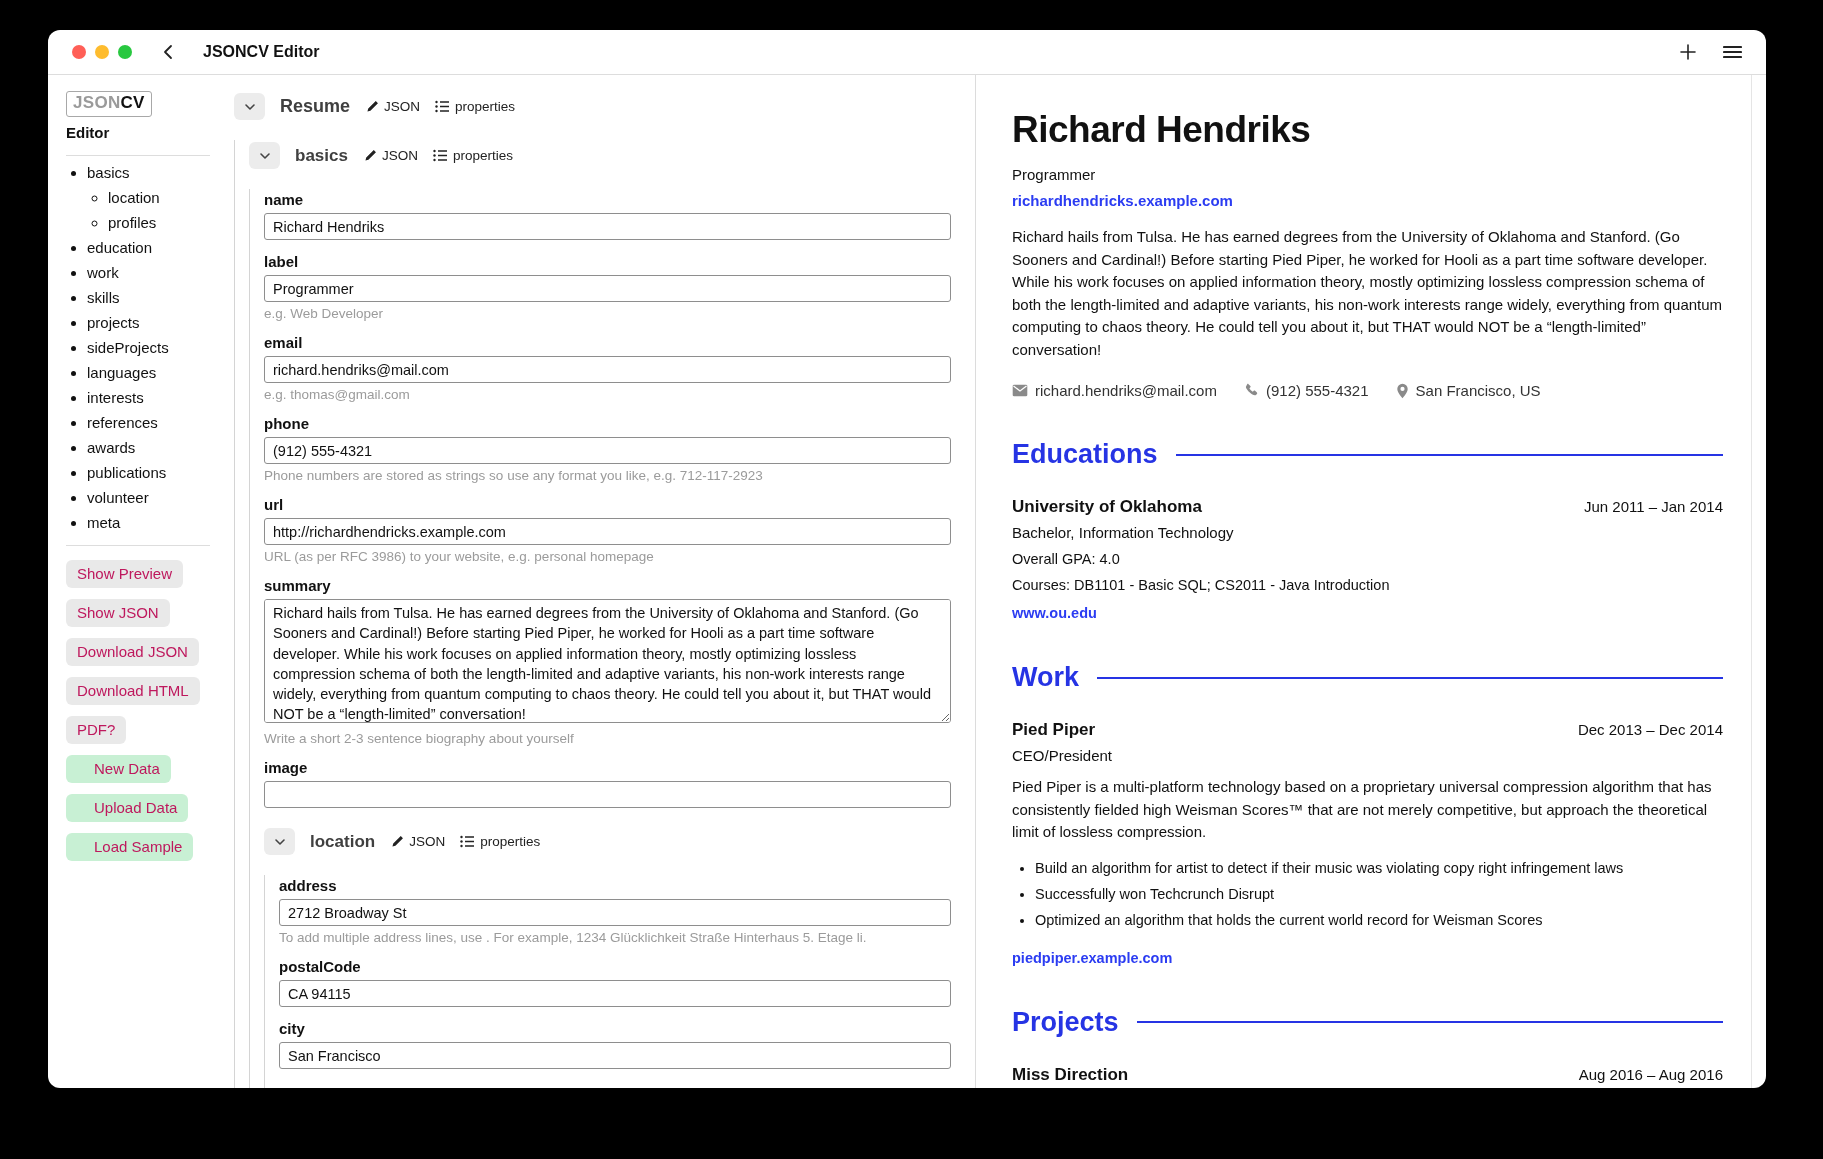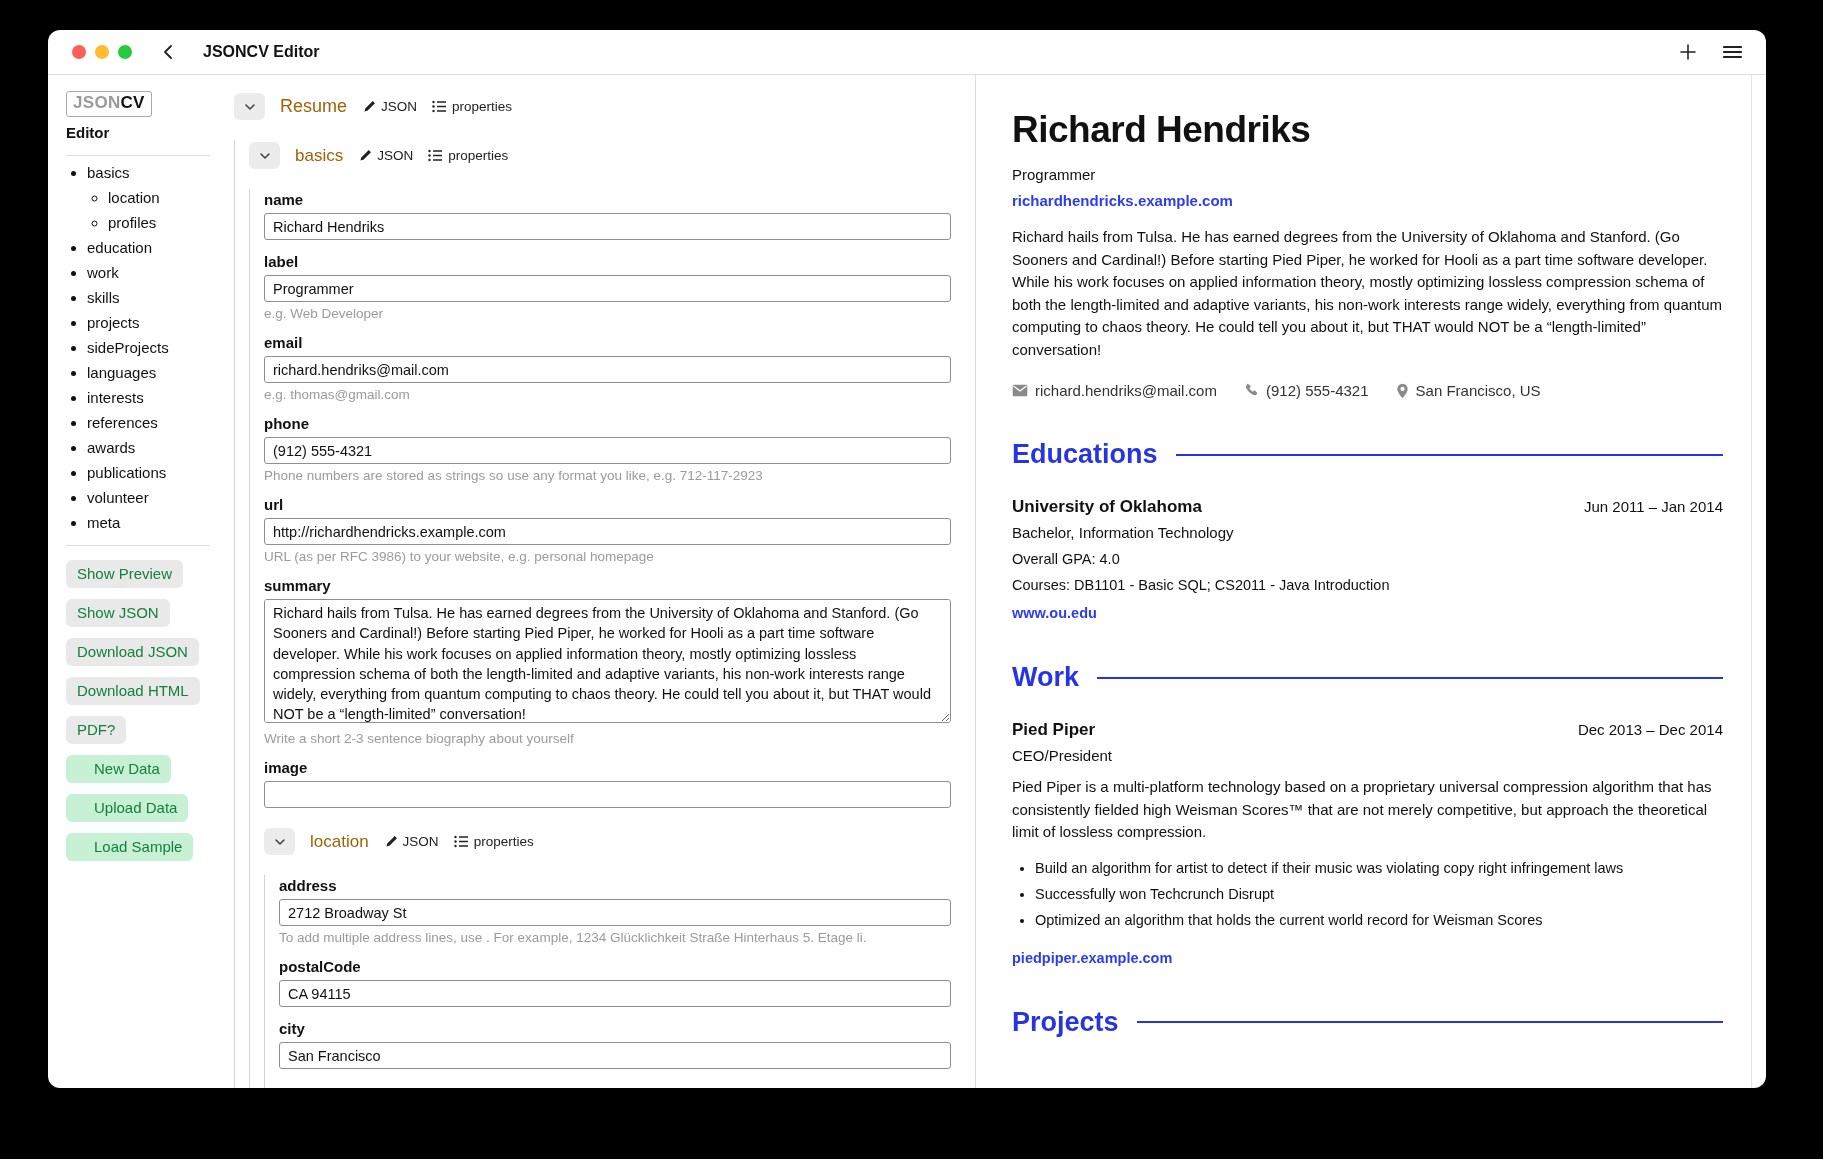--- a/index.html
+++ b/index.html
@@ -19,27 +19,27 @@
   .sidebar{width:158px;flex:0 0 auto;padding:16px 0 0 18px;font-size:15px;color:#111;}
   .logo{display:inline-block;border:1.5px solid #a8a8a8;border-radius:3px;padding:1px 6px 3px;font-weight:700;font-size:17px;letter-spacing:.3px;}
   .logo .p1{color:#9a9a9a;} .logo .p2{color:#111;}
   .logo-sub{font-weight:700;font-size:15px;margin-top:7px;}
   .side-hr{border:none;border-top:1px solid #ddd;margin:14px 14px 8px 0;}
   .nav{margin:0;padding:0 0 0 21px;list-style:disc;}
   .nav li{margin:8px 0;cursor:pointer;}
   .nav ul{list-style:circle;margin:8px 0 8px 0;padding-left:21px;}
   .btns{margin-top:14px;}
   .btn-row{margin-bottom:11px;}
-  .btn{display:inline-block;background:#e9e9e9;border:none;border-radius:6px;padding:5px 11px 6px;font-size:15px;color:#15803d;font-family:inherit;cursor:pointer;}
+  .btn{display:inline-block;background:#e9e9e9;border:none;border-radius:6px;padding:5px 11px 6px;font-size:15px;color:#be185d;font-family:inherit;cursor:pointer;}
   .btn.green{background:#c8f0d4;padding-left:28px;}
   
   .editorpane{width:752px;flex:0 0 auto;border-right:1px solid #dcdcdc;padding:18px 24px 0 10px;overflow:hidden;box-sizing:border-box;}
   .node-head{display:flex;align-items:center;gap:15px;}
   .collapse-btn{width:31px;height:27px;background:#ececec;border:none;border-radius:6px;display:flex;align-items:center;justify-content:center;cursor:pointer;flex:0 0 auto;}
-  .node-title{font-weight:400;font-size:18px;color:#a16207;}
+  .node-title{font-weight:700;font-size:18px;color:#404040;}
   .node-title.sub{font-size:17px;}
   .head-action{display:flex;align-items:center;gap:5px;font-size:13.5px;color:#222;cursor:pointer;}
   .node-children{border-left:1px solid #d4d4d4;padding:2px 0 10px 14px;margin-top:20px;}
   .field{margin-bottom:13px;}
   .f-label{font-weight:700;font-size:15px;color:#111;margin-bottom:5px;}
   .f-input, .f-textarea{width:100%;box-sizing:border-box;border:1px solid #8e8e8e;border-radius:3px;padding:3px 8px;font-size:14.5px;font-family:inherit;color:#111;background:#fff;}
   .f-input{height:27px;}
   .f-textarea{height:124px;line-height:1.4;resize:vertical;}
   .f-hint{font-size:13.5px;color:#9b9b9b;margin-top:4px;}
   .subnode{margin-top:20px;}
@@ -382,18 +382,28 @@
     <a class="pv-entry-link" href="#">piedpiper.example.com</a>
     
   </div>
             </div>
   </section>
           <section class="pv-section">
     <div class="pv-sec-head">
       <h2 class="pv-sec-title" style="color: rgb(38, 52, 228);">Projects</h2>
       <div class="pv-sec-line" style="background: rgb(38, 52, 228);"></div>
     </div>
+    <div class="pv-entries">
+              <div class="pv-entry">
+    <div class="pv-entry-head">
+      <h3 class="pv-entry-title">Miss Direction</h3>
+      <span class="pv-entry-date">Aug 2016 – Aug 2016</span>
+    </div>
+    <div class="pv-entry-subtitle">A mapping engine that misguides you</div>
+
+  </div>
+            </div>
   </section>
         </div>
     </div>
 
   </div>
 </div>
 
 </body></html>

